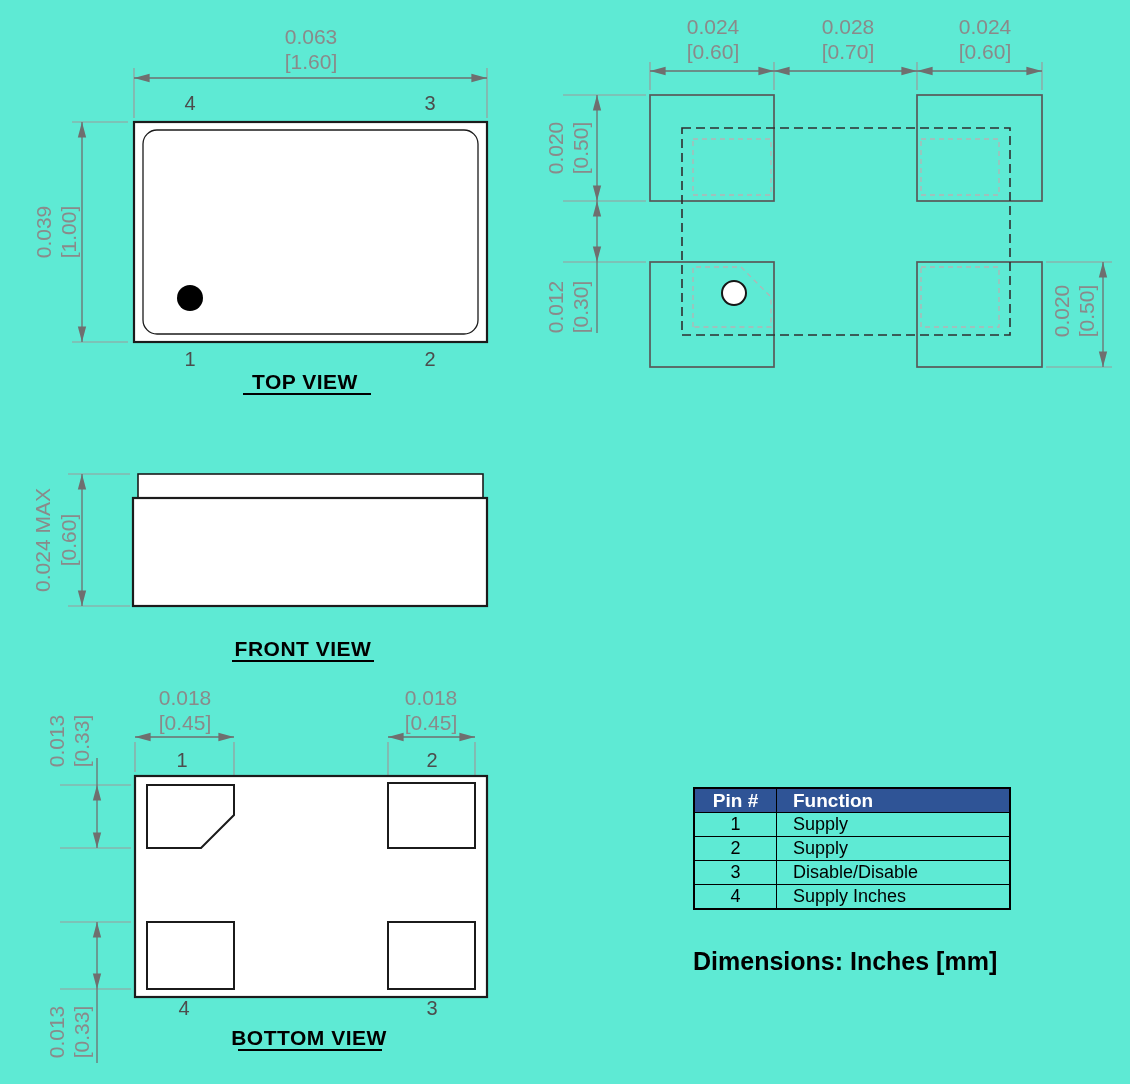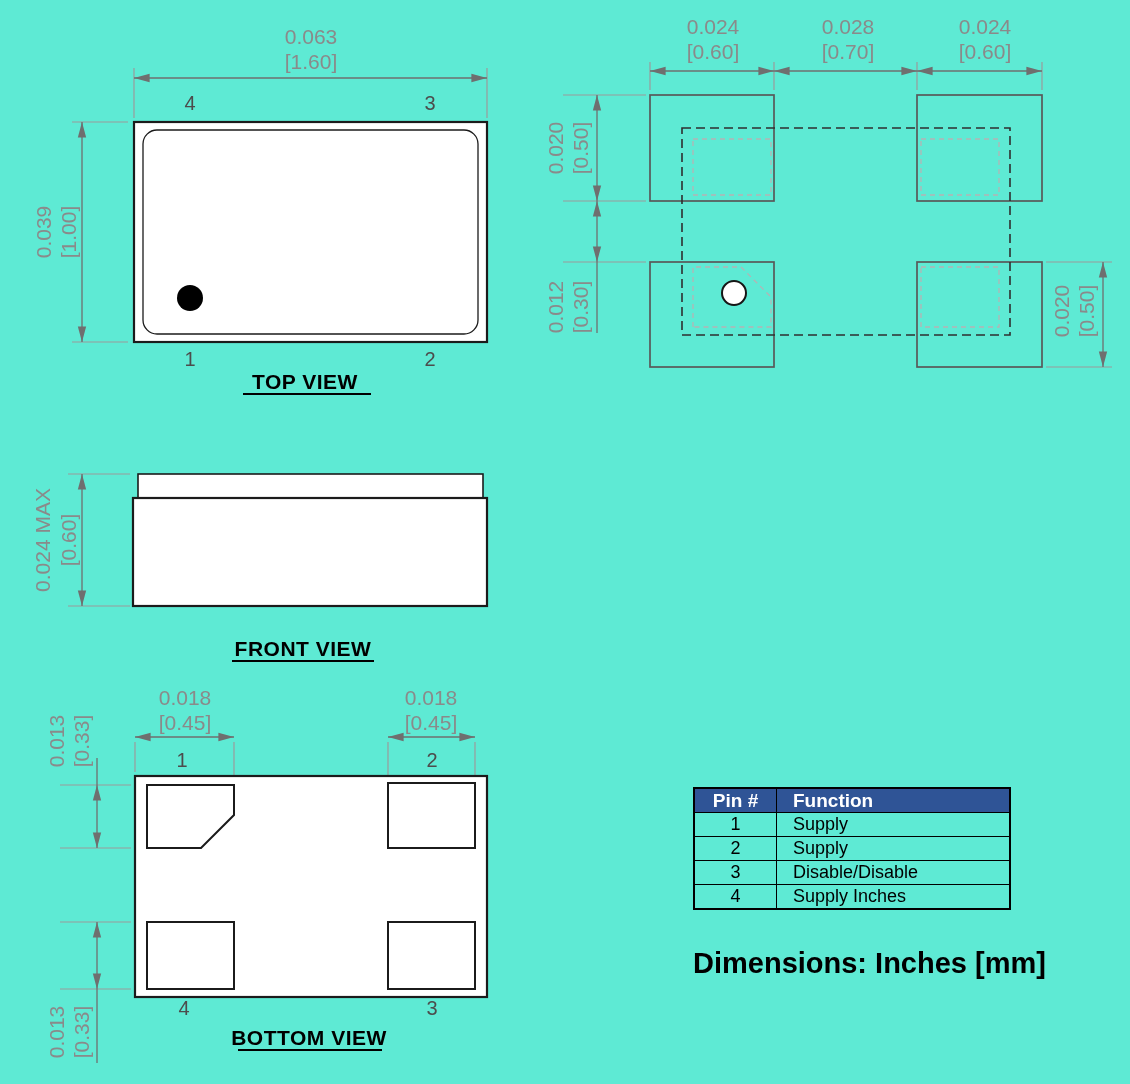--- a/index.html
+++ b/index.html
@@ -19,21 +19,21 @@
   .padbv{stroke:#1b1b1b;stroke-width:2;fill:#fff;}
   .dashout{stroke:#2f2f2f;stroke-width:1.6;fill:none;stroke-dasharray:9 5;}
   .dashpad{stroke:#b4b4b4;stroke-width:1.3;fill:none;stroke-dasharray:5 4;}
   .uline{stroke:#000;stroke-width:2;}
   .pin-table{position:absolute;left:693px;top:787px;width:318px;}
   .pin-table table{border-collapse:collapse;width:100%;border:2.5px solid #000;table-layout:fixed;}
   .pin-table th,.pin-table td{border:1.6px solid #000;height:23px;font-size:18px;padding:0;}
   .pin-table th{background:#2F5496;color:#fff;font-size:19px;}
   .pin-table .c1{width:81px;text-align:center;}
   .pin-table .c2{text-align:left;padding-left:16px;}
-  .caption{position:absolute;left:693px;top:947px;font-size:29px;font-weight:bold;color:#000;}
+  .caption{position:absolute;left:693px;top:947px;font-size:25px;font-weight:bold;color:#000;}
 </style>
 </head>
 <body>
 
 <div class="page">
 
 <svg width="1130" height="1084" viewBox="0 0 1130 1084">
   <defs>
     <marker id="ah" viewBox="0 0 12 8" refX="12" refY="4" markerWidth="13" markerHeight="8" orient="auto-start-reverse">
       <path d="M0,0.8 L12,4 L0,7.2 Z" fill="#6f6f6f"></path>

